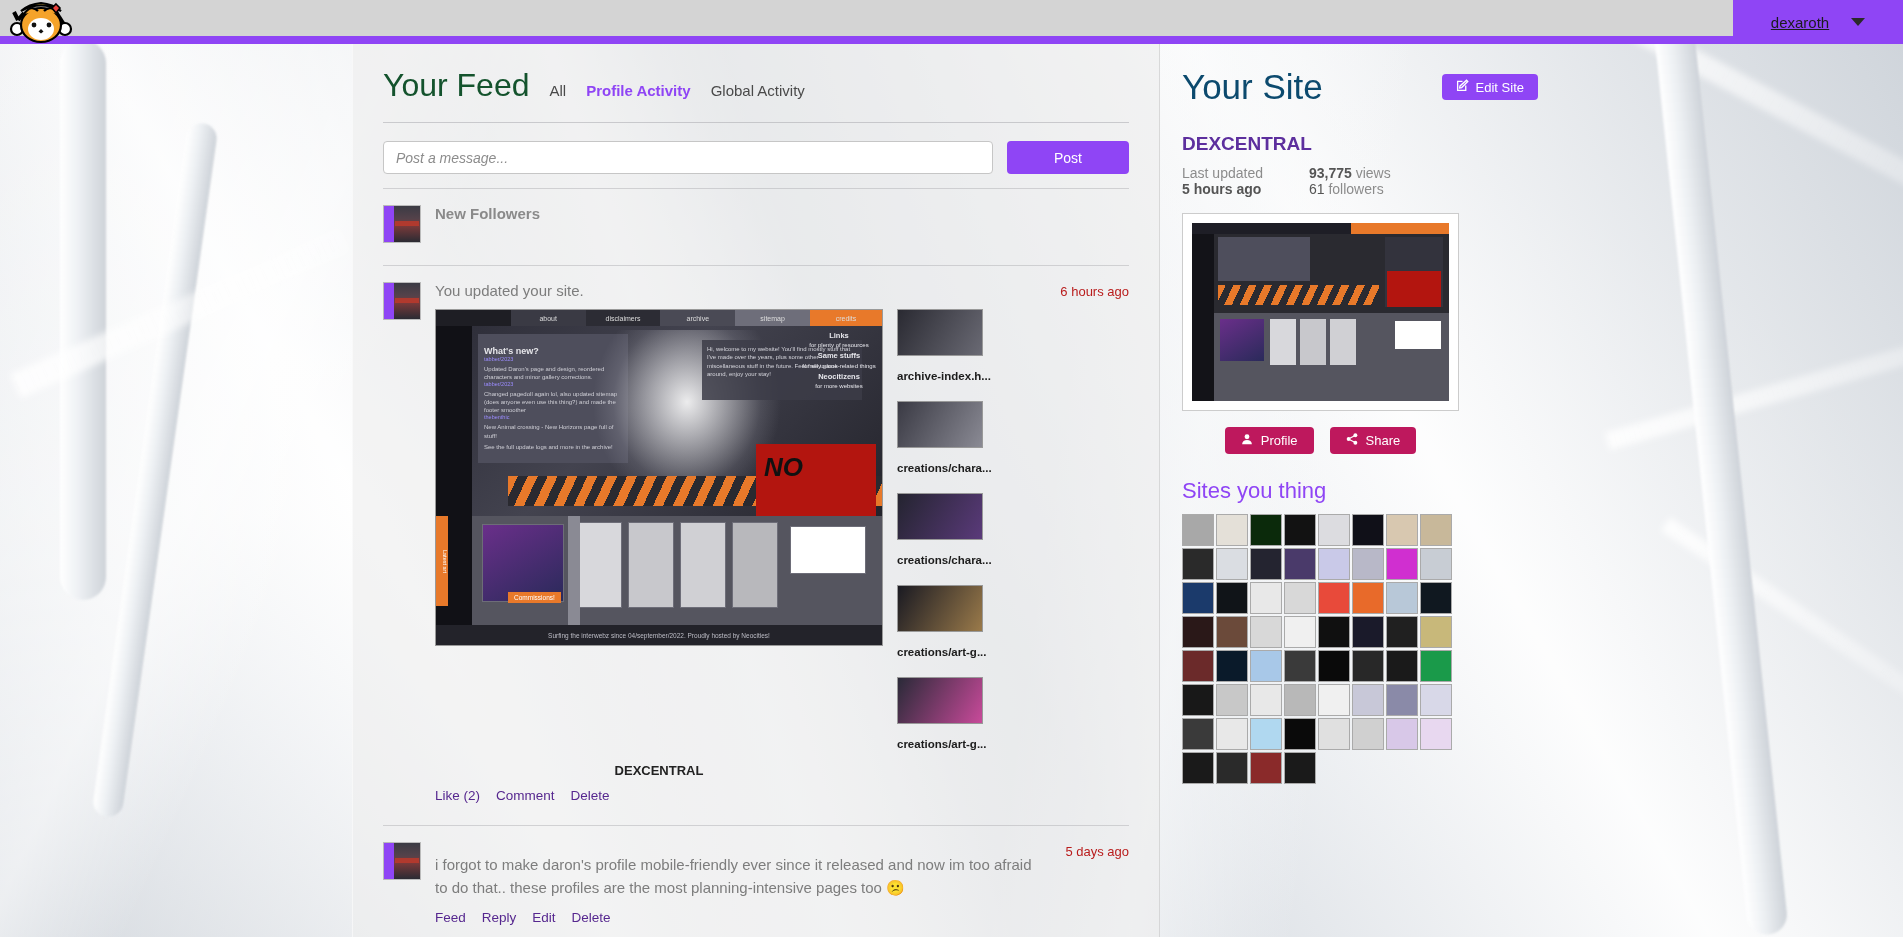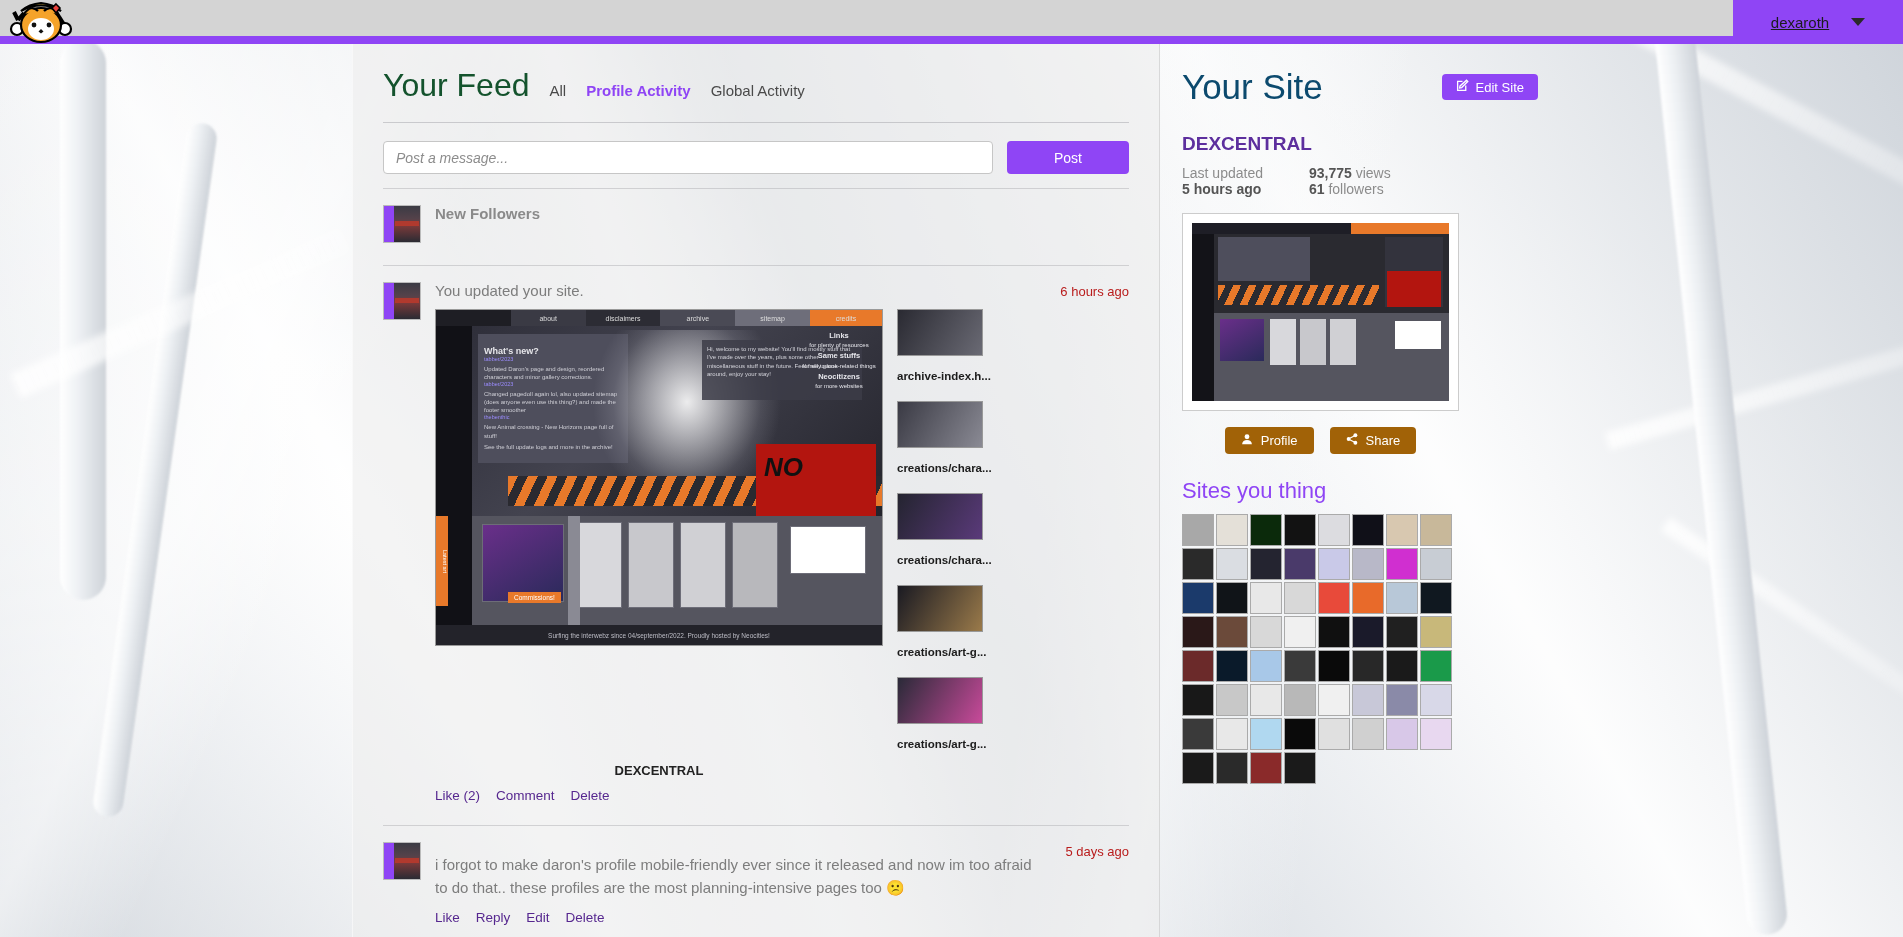--- a/index.html
+++ b/index.html
@@ -148,21 +148,21 @@
   .edit-btn{ background:#8f45f5; color:#fff; border:none; border-radius:4px; height:26px; padding:0 14px;
     font-size:13px; cursor:pointer; display:flex; align-items:center; gap:7px; font-family:inherit;}
   .site-name{ font-size:19px; font-weight:bold; color:#5d2f9e; margin-top:26px; cursor:pointer;}
   .stats{ display:flex; gap:46px; margin-top:10px; }
   .stat-label{ font-size:14px; color:#8c8c8c; }
   .stat-value{ font-size:14px; color:#555; font-weight:bold; }
   .stat-value span{ font-weight:normal; color:#8c8c8c; }
   .site-card{ margin-top:16px; width:277px; height:198px; background:#fff; border:1px solid #ccc; padding:9px; cursor:pointer;}
   .site-card-inner{ width:100%; height:100%; overflow:hidden; position:relative; background:#2a2a30; }
   .rs-btns{ display:flex; gap:16px; justify-content:center; margin-top:16px; width:277px; }
-  .rs-btn{ background:#a16207; color:#fff; border:none; border-radius:4px; height:27px; padding:0 16px;
+  .rs-btn{ background:#be185d; color:#fff; border:none; border-radius:4px; height:27px; padding:0 16px;
     font-size:13px; cursor:pointer; display:flex; align-items:center; gap:8px; font-family:inherit;}
   .follow-title{ font-size:22px; color:#8f45f5; margin-top:24px; font-weight:500;}
   .follow-grid{ display:grid; grid-template-columns:repeat(8,32px); gap:2px; margin-top:10px; }
   .fg{ width:32px; height:32px; border:1px solid #aaa; cursor:pointer; }
 </style>
 </head>
 <body>
 
 <div class="bg-photo">
   <div class="bg-pillar" style="left:60px; top:40px; width:46px; height:560px;"></div>
@@ -318,21 +318,21 @@
     </div>
 
     <div class="feed-item">
       <div class="avatar">
           <div class="avatar-art"></div>
         </div>
       <div class="feed-body">
         <span class="timestamp">5 days ago</span>
         <div class="feed-line" style="margin-top:11px; line-height:1.55; max-width:600px;">i forgot to make daron's profile mobile-friendly ever since it released and now im too afraid to do that.. these profiles are the most planning-intensive pages too 😕</div>
         <div class="post-actions">
-          <a class="act">Like</a>
+          <a class="act">Feed</a>
           <a class="act">Reply</a>
           <a class="act">Edit</a>
           <a class="act">Delete</a>
         </div>
       </div>
     </div>
 
   </div>
 
   <div class="right-col">
@@ -356,21 +356,21 @@
       <div>
         <div class="stat-label">Last updated</div>
         <div class="stat-value">5 hours ago</div>
       </div>
       <div>
         <div class="stat-value">
           <span style="font-weight:bold; color:#555;">93,775</span>
           <span>views</span>
         </div>
         <div class="stat-value">
-          <span style="font-weight:bold; color:#555;">61</span>
+          <span style="font-weight:normal; color:#555;">61</span>
           <span>followers</span>
         </div>
       </div>
     </div>
 
     <div class="site-card">
       <div class="site-card-inner">
         <div style="position:absolute;top:0;left:0;right:0;height:11px;background:#e8792a;"></div>
         <div style="position:absolute;top:0;left:0;width:62%;height:11px;background:#1e1e26;"></div>
         <div style="position:absolute;top:11px;left:0;width:22px;bottom:0;background:#131318;"></div>

